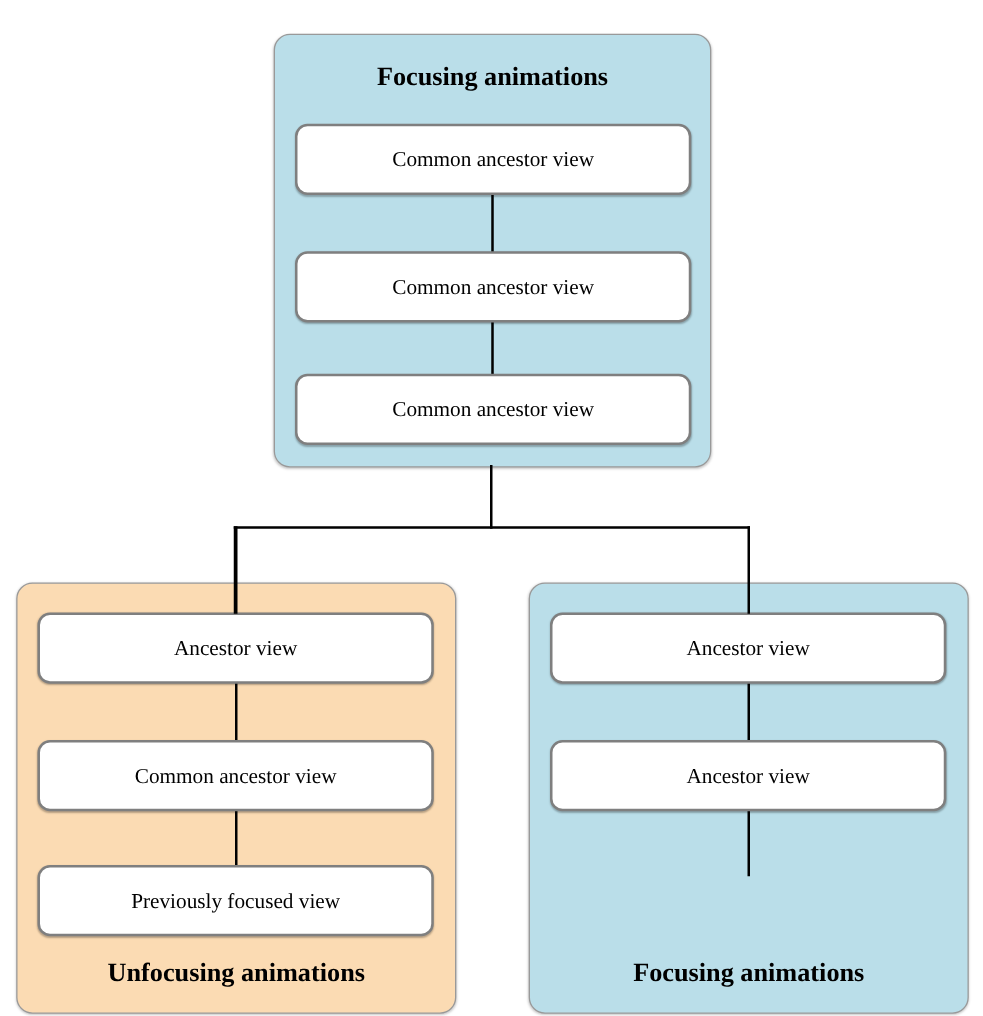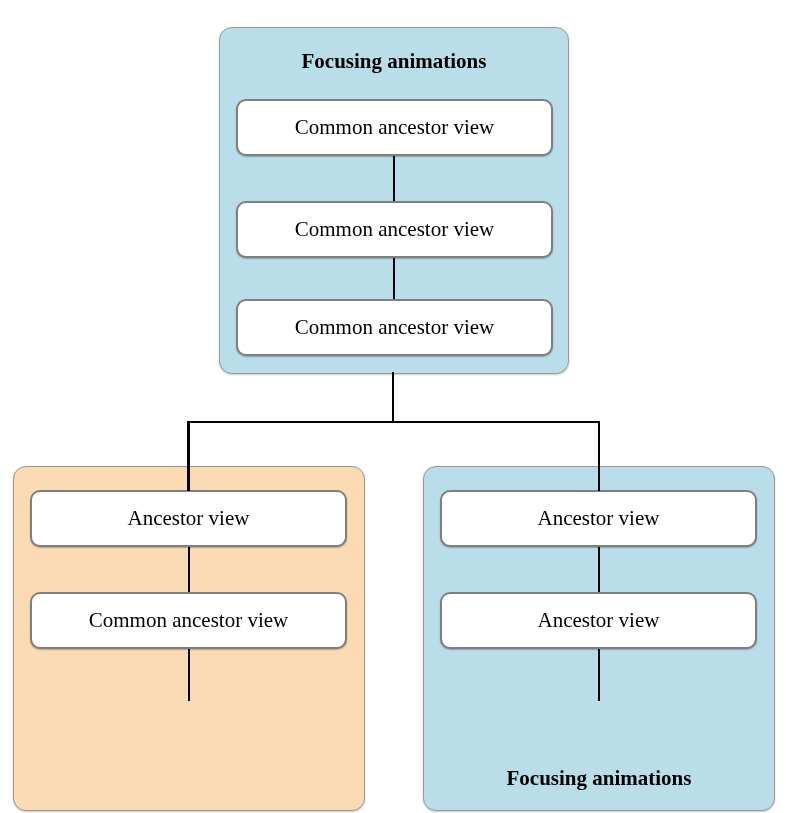--- a/index.html
+++ b/index.html
@@ -40,21 +40,21 @@
   }
   .node{
     position:absolute;
     left:16px;width:317px;height:57px;
     background:var(--node-fill);
     border:2px solid var(--node-border);
     border-radius:10px;
     box-shadow:0 1px 1.5px rgba(0,0,0,0.28);
     box-sizing:border-box;
     display:flex;align-items:center;justify-content:center;
-    font-size:21px;
+    font-size:17px;
     color:var(--text);
   }
   .line{position:absolute;background:var(--connector);}
   .line.v{width:2.5px;}
   .line.h{height:2.5px;}
   
   .group .line.v{left:calc(50% - 1.25px);}
 </style>
 </head>
 <body>
@@ -71,20 +71,22 @@
   </section>
 
   <div class="line v" style="left:391.75px;top:358px;height:51px;"></div>
   <div class="line h" style="left:187px;top:406.5px;width:413px;"></div>
 
   <section class="group orange" style="left:13px;top:452px;width:352px;height:345px;">
     <div class="line v" style="top:70px;height:62px;"></div>
     <div class="line v" style="top:172px;height:62px;"></div>
     <div class="node" style="top:23px;">Ancestor view</div>
     <div class="node" style="top:125px;">Common ancestor view</div>
+    <div class="node" style="top:225px;">Previously focused view</div>
+    <h2 class="group-title" style="bottom:19px;">Unfocusing animations</h2>
   </section>
 
   <section class="group blue" style="left:423px;top:452px;width:352px;height:345px;">
     <div class="line v" style="top:70px;height:62px;"></div>
     <div class="line v" style="top:172px;height:62px;"></div>
     <div class="node" style="top:23px;">Ancestor view</div>
     <div class="node" style="top:125px;">Ancestor view</div>
     <h2 class="group-title" style="bottom:19px;">Focusing animations</h2>
   </section>
 

